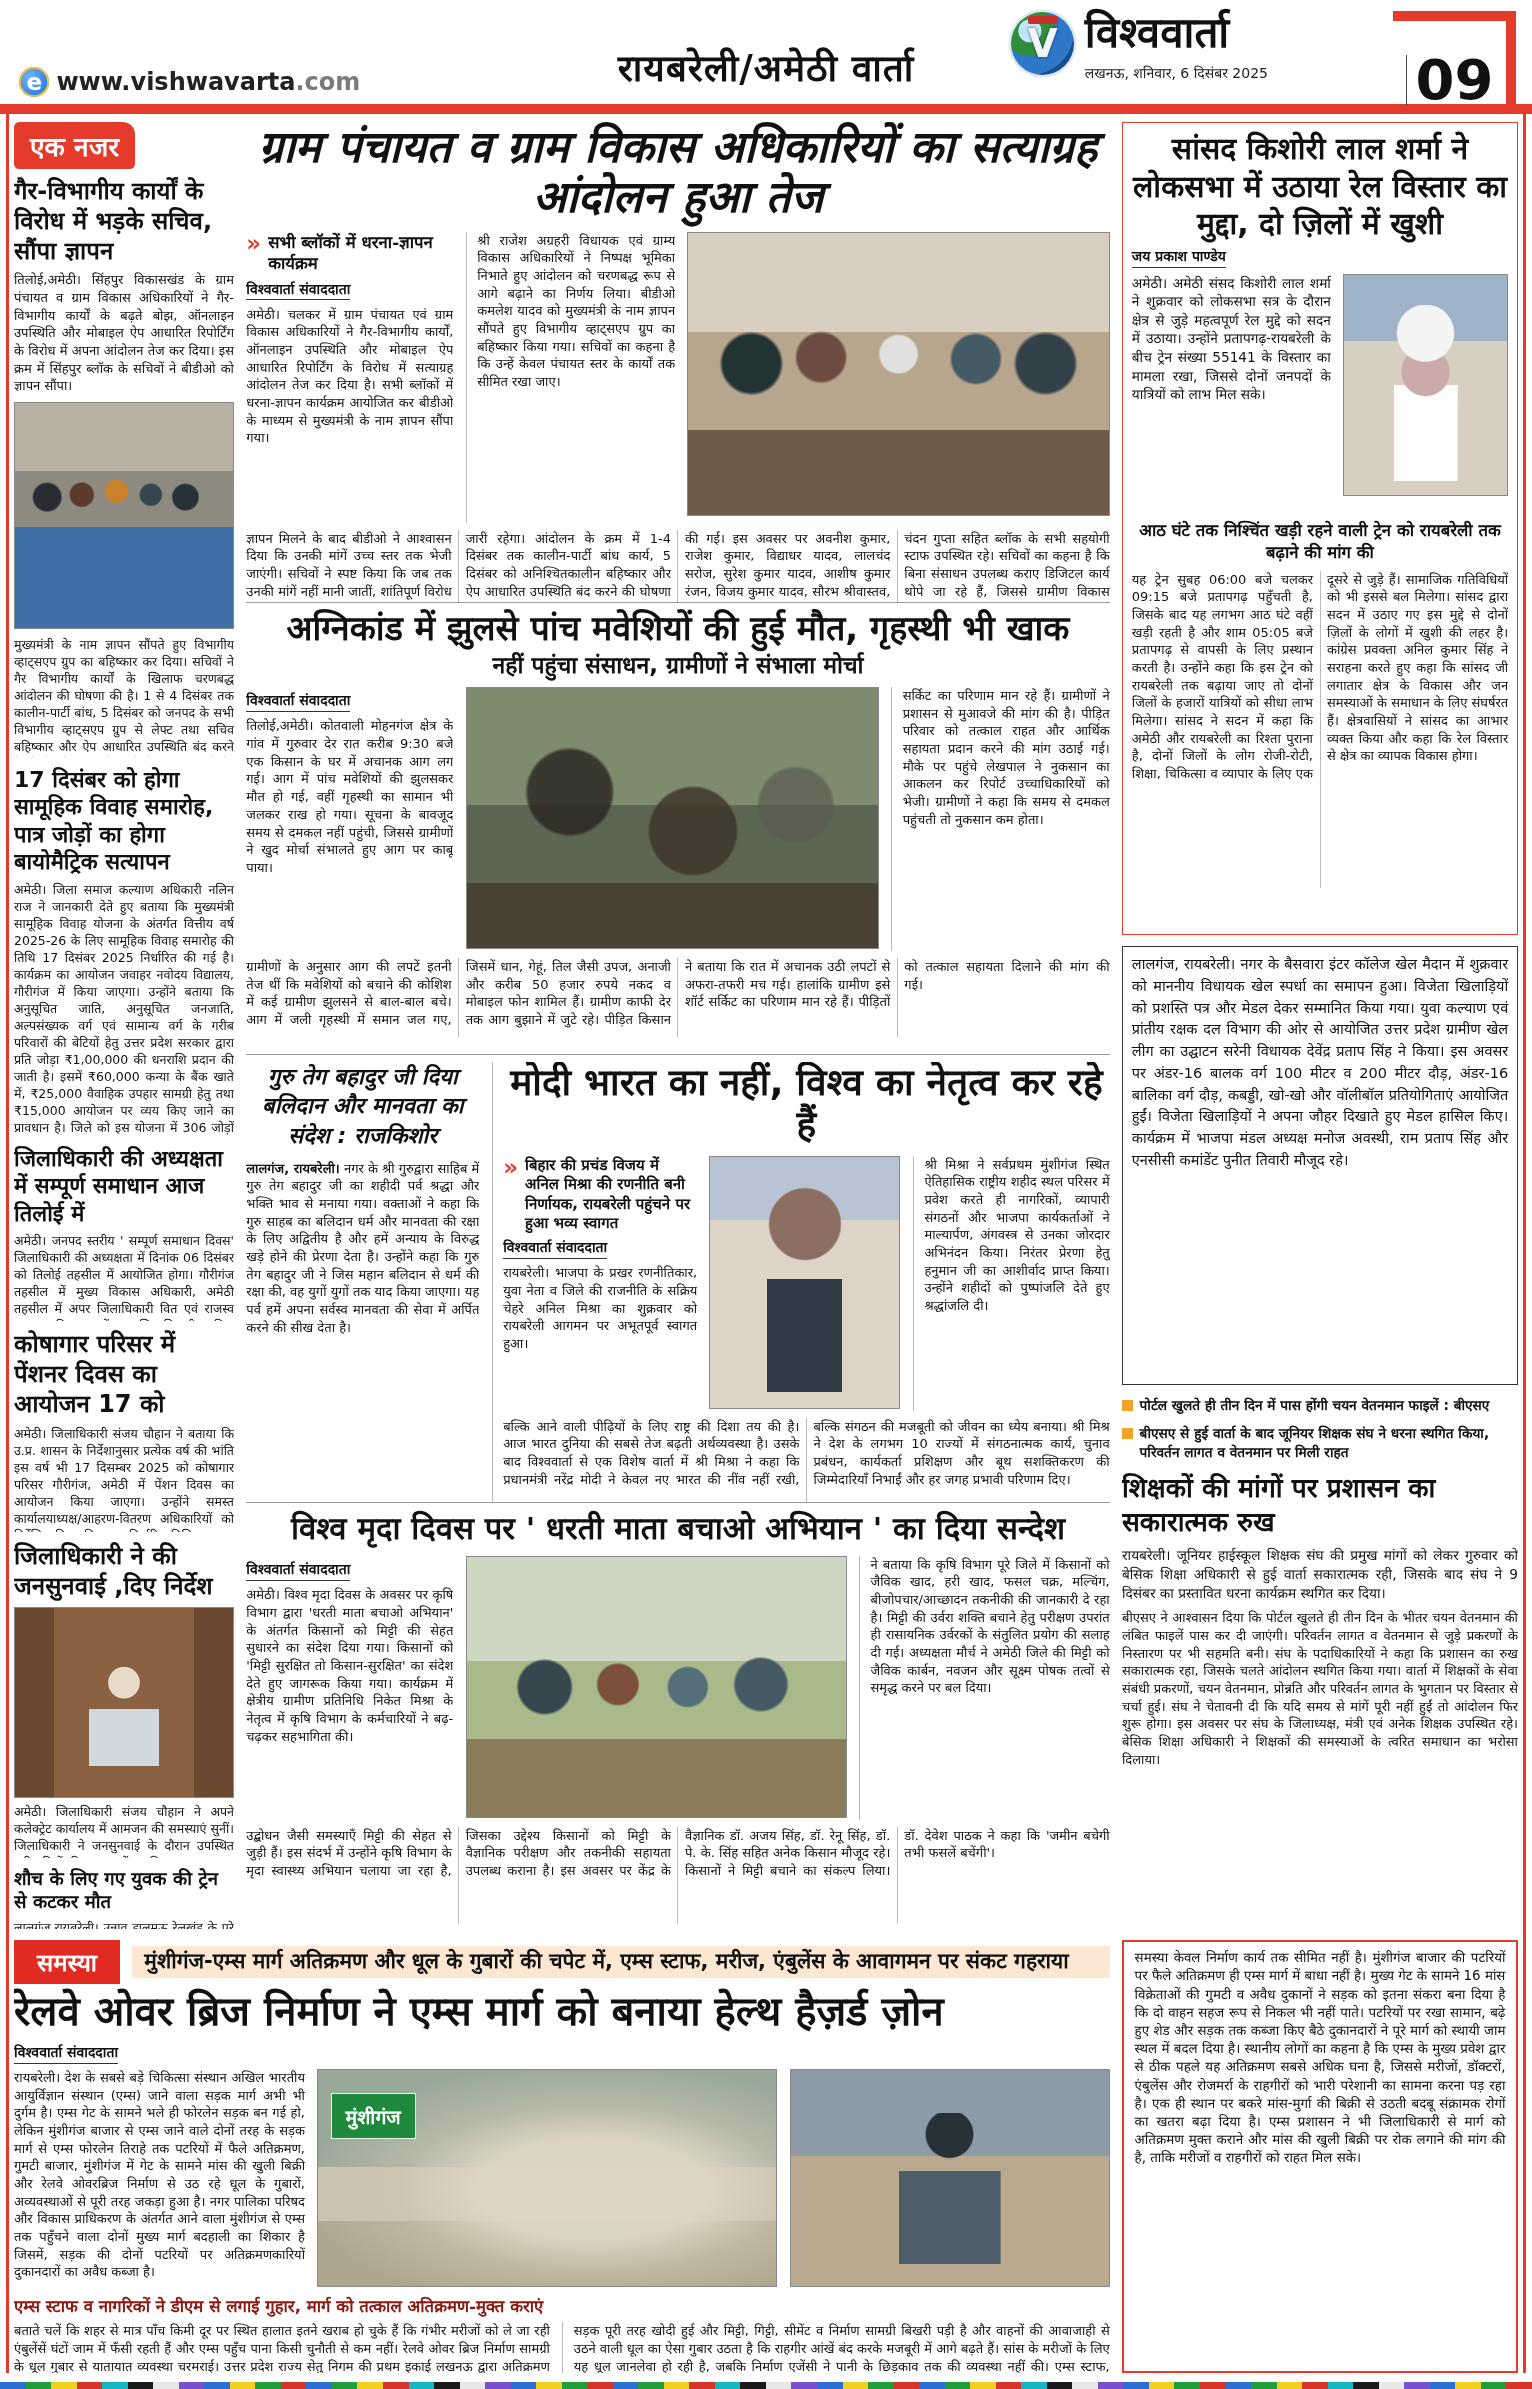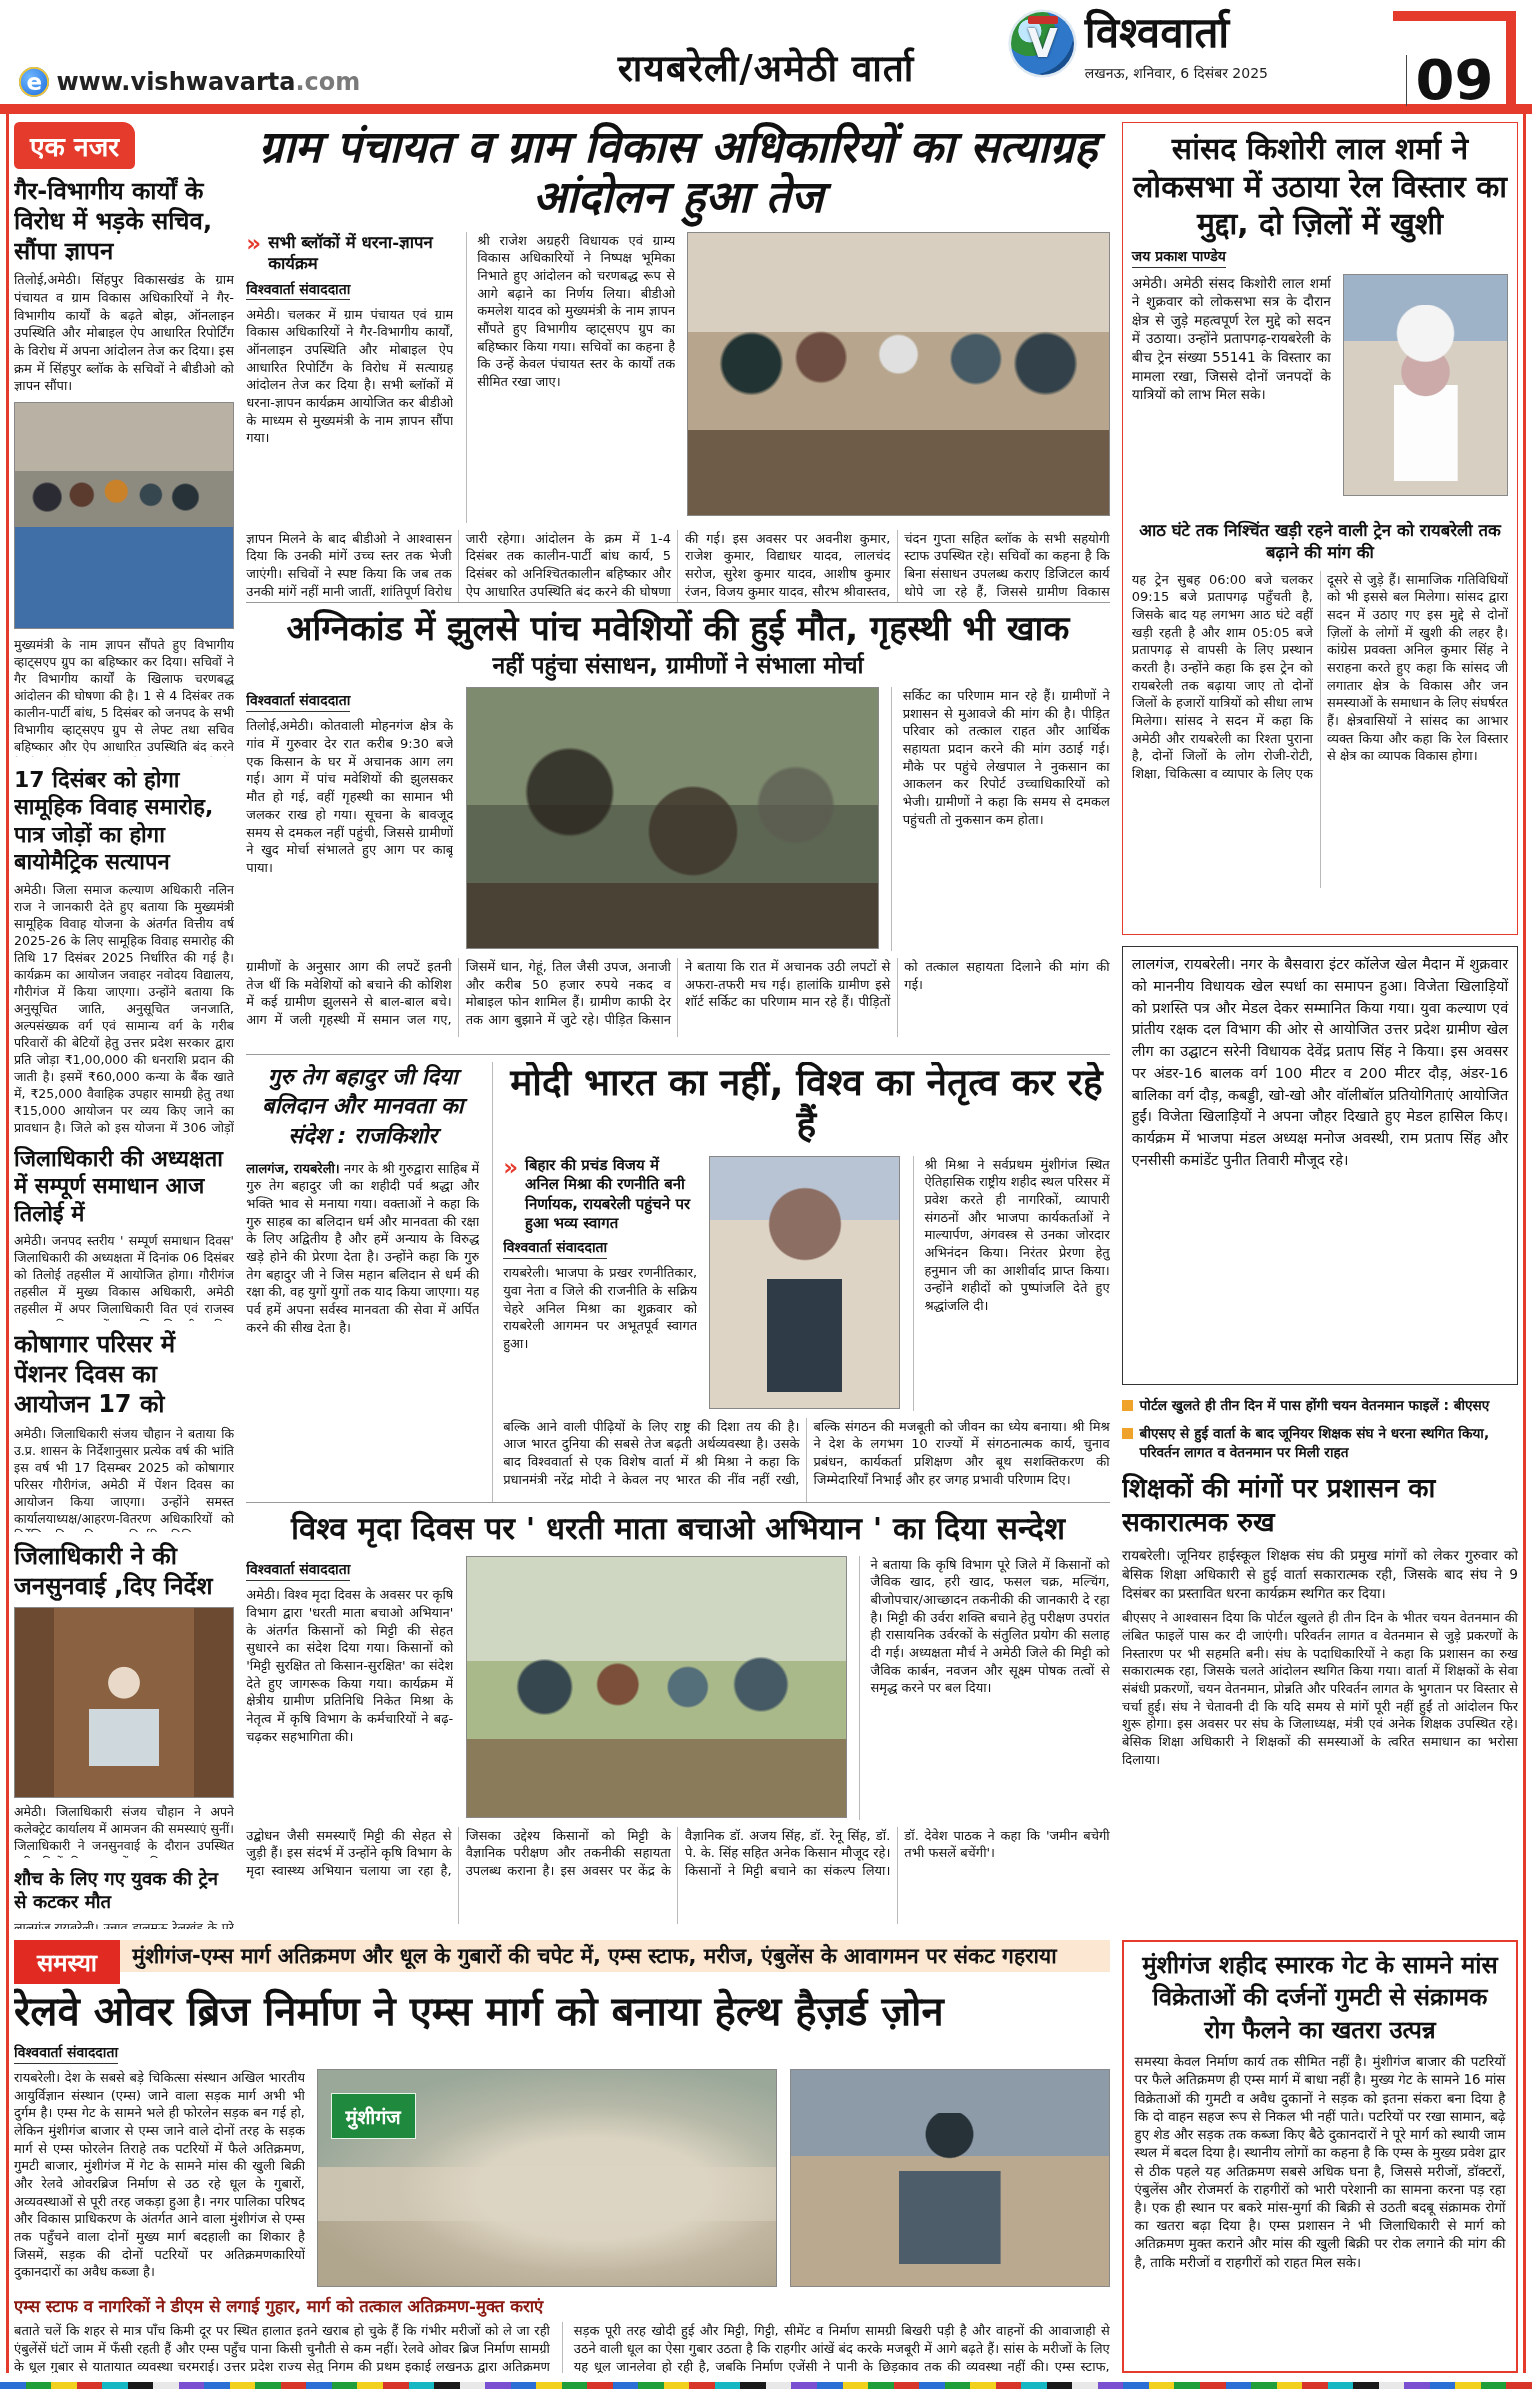--- a/index.html
+++ b/index.html
@@ -113,21 +113,21 @@
   .fire-art h3{font-size:23px;font-weight:bold;}
   .guru h2{font-size:22px;line-height:1.35;font-style:italic;}
   .modi h2{font-size:37px;line-height:1.15;}
   .soil h2{font-size:31px;line-height:1.2;}
   .row{display:flex;gap:12.3px;}
   .row .tcol{flex:1;overflow:hidden;}
   .vline{border-left:0.9px solid #b9b9b9;padding-left:10.6px;}
 
   
   .bottom-band{display:grid;grid-template-columns:1fr 396px;column-gap:12.3px;margin-top:10.6px;height:433px;}
-  .problem-row{display:flex;align-items:flex-start;gap:0;margin-bottom:5.3px;}
+  .problem-row{display:flex;align-items:center;gap:12px;margin-bottom:5.3px;}
   .problem-badge{background:#e02a22;color:#fff;font-size:24px;font-weight:bold;padding:5.3px 23px;display:flex;align-items:center;}
   .problem-strip{background:#fbe7d2;flex:1;display:flex;align-items:center;padding:3.5px 12.3px;font-size:21px;font-weight:bold;line-height:1.2;}
   .bottom-left h1{font-size:40px;line-height:1.1;margin:3.5px 0 5.3px 0;}
   .meat-box{border:2.2px solid #e53b2c;padding:7px 10.6px;overflow:hidden;}
   .meat-box h2{font-size:24px;line-height:1.35;text-align:center;margin-bottom:7px;}
   .crosshead{font-weight:bold;font-size:16.7px;color:#8b1a12;margin:5.3px 0;}
 
   .color-strip{height:19.4px;display:flex;width:1532px;margin-top:8.8px;}
   .color-strip span{flex:1;}
 </style>
@@ -340,21 +340,20 @@
           <div class="tcol">
               <div class="body-txt">बताते चलें कि शहर से मात्र पाँच किमी दूर पर स्थित हालात इतने खराब हो चुके हैं कि गंभीर मरीजों को ले जा रही एंबुलेंसें घंटों जाम में फँसी रहती हैं और एम्स पहुँच पाना किसी चुनौती से कम नहीं। रेलवे ओवर ब्रिज निर्माण सामग्री के धूल गुबार से यातायात व्यवस्था चरमराई। उत्तर प्रदेश राज्य सेतु निगम की प्रथम इकाई लखनऊ द्वारा अतिक्रमण को तत्काल हटाए जाने व धूल नियंत्रण के समुचित प्रबंध नहीं किए गए।</div>
             </div>
           <div class="tcol vline">
               <div class="body-txt">सड़क पूरी तरह खोदी हुई और मिट्टी, गिट्टी, सीमेंट व निर्माण सामग्री बिखरी पड़ी है और वाहनों की आवाजाही से उठने वाली धूल का ऐसा गुबार उठता है कि राहगीर आंखें बंद करके मजबूरी में आगे बढ़ते हैं। सांस के मरीजों के लिए यह धूल जानलेवा हो रही है, जबकि निर्माण एजेंसी ने पानी के छिड़काव तक की व्यवस्था नहीं की। एम्स स्टाफ, मरीजों के परिजनों और स्थानीय नागरिकों ने जिलाधिकारी से मांग की है कि मार्ग को तत्काल अतिक्रमण मुक्त कराया जाए।</div>
             </div>
         </div>
       </section>
 
       <aside class="meat-box">
-        <h2>मुंशीगंज शहीद स्मारक गेट के सामने मांस विक्रेताओं की दर्जनों गुमटी से  संक्रामक रोग फैलने का खतरा उत्पन्न</h2>
         <div class="body-txt" style="font-size:13.4px;">समस्या केवल निर्माण कार्य तक सीमित नहीं है। मुंशीगंज बाजार की पटरियों पर फैले अतिक्रमण ही एम्स मार्ग में बाधा नहीं है। मुख्य गेट के सामने 16 मांस विक्रेताओं की गुमटी व अवैध दुकानों ने सड़क को इतना संकरा बना दिया है कि दो वाहन सहज रूप से निकल भी नहीं पाते। पटरियों पर रखा सामान, बढ़े हुए शेड और सड़क तक कब्जा किए बैठे दुकानदारों ने पूरे मार्ग को स्थायी जाम स्थल में बदल दिया है। स्थानीय लोगों का कहना है कि एम्स के मुख्य प्रवेश द्वार से ठीक पहले यह अतिक्रमण सबसे अधिक घना है, जिससे मरीजों, डॉक्टरों, एंबुलेंस और रोजमर्रा के राहगीरों को भारी परेशानी का सामना करना पड़ रहा है। एक ही स्थान पर बकरे मांस-मुर्गा की बिक्री से उठती बदबू संक्रामक रोगों का खतरा बढ़ा दिया है। एम्स प्रशासन ने भी जिलाधिकारी से मार्ग को अतिक्रमण मुक्त कराने और मांस की खुली बिक्री पर रोक लगाने की मांग की है, ताकि मरीजों व राहगीरों को राहत मिल सके।</div>
       </aside>
     </div>
   </div>
 
   <div class="color-strip" id="color-strip">
       <span style="background: rgb(43, 111, 212);"></span>
       <span style="background: rgb(31, 158, 58);"></span>
       <span style="background: rgb(242, 208, 30);"></span>
       <span style="background: rgb(216, 53, 42);"></span>

